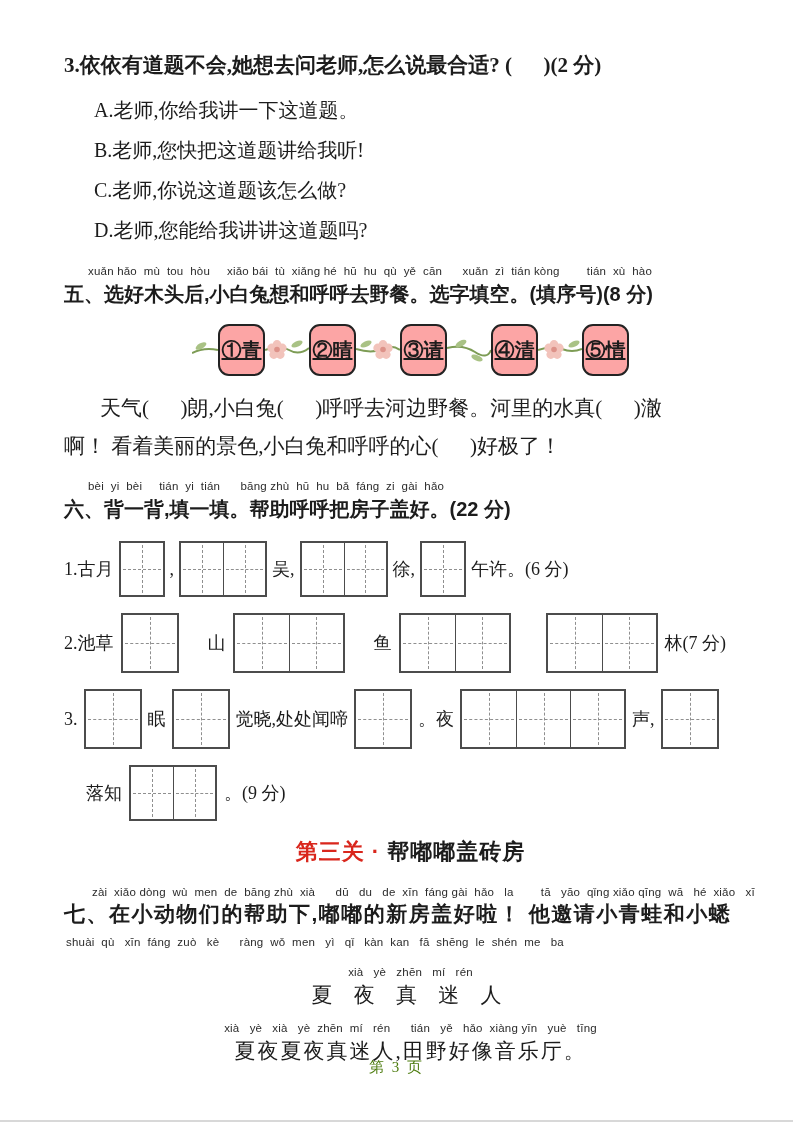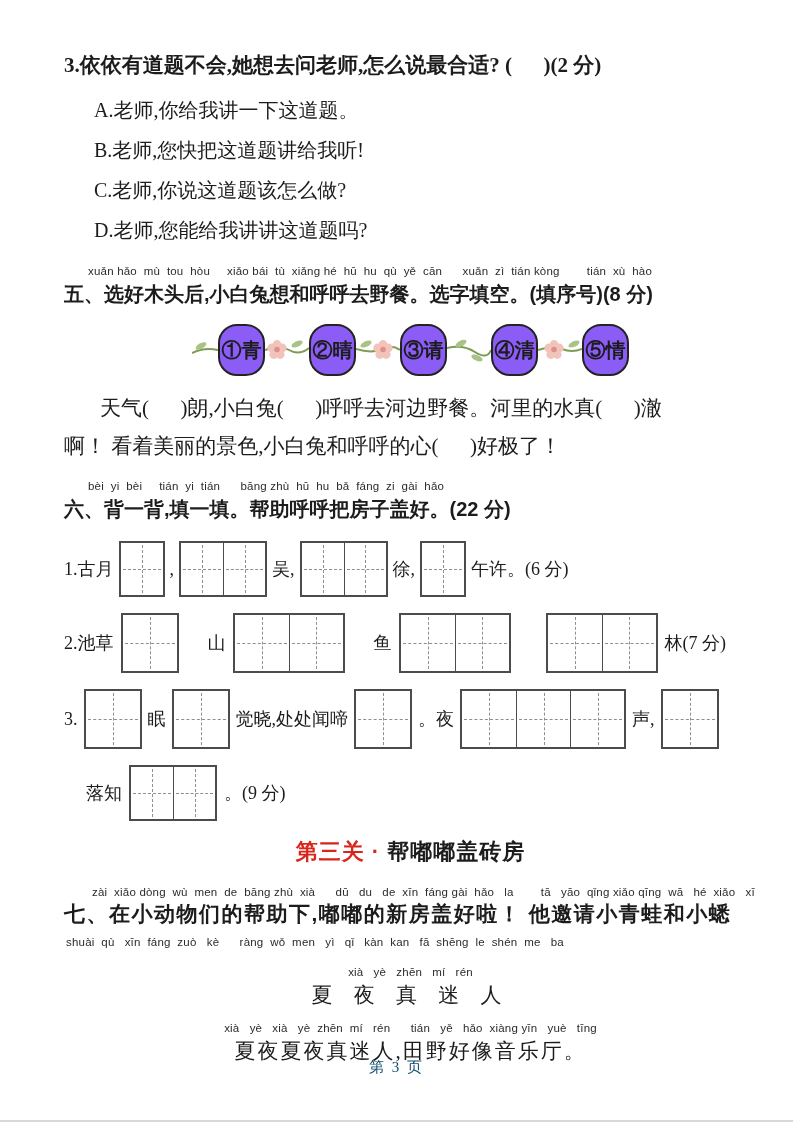--- a/index.html
+++ b/index.html
@@ -28,23 +28,23 @@
   .sec { margin-top:14px; }
   .sec-pinyin { margin-left:24px; }
   .sec-heading { font-size:20px; line-height:28px; margin-top:2px; }
 
   
   .card-row {
     margin-top:13px; height:58px;
     display:flex; align-items:center; justify-content:center;
   }
   .char-card {
-    width:47px; height:52px; border:2.2px solid #232323; border-radius:19px;
+    width:47px; height:52px; border:2.2px solid #232323; border-radius:11px;
     display:flex; align-items:center; justify-content:center;
-    font-size:20px; font-weight:600; flex:none; background:#8b5cf6;
+    font-size:20px; font-weight:600; flex:none; background:#fca5a5;text-decoration:underline;
   }
   .vine { flex:none; display:block; }
 
   
   .passage { margin-top:10px; font-size:21px; line-height:38px; }
   .passage-l1 { padding-left:36px; }
 
   
   .grid-row { display:flex; align-items:center; font-size:18px; margin-top:16px; }
   .grid-row .seg { white-space:pre-wrap; }
@@ -81,21 +81,21 @@
   
   .poem { margin-top:16px; text-align:center; }
   .poem-title-pinyin { margin-top:2px; }
   .poem-title { font-size:21px; line-height:28px; letter-spacing:8px; margin-top:2px; }
   .poem-line-pinyin { margin-top:12px; }
   .poem-line { font-size:21px; line-height:28px; letter-spacing:2px; margin-top:2px; }
 
   
   .footer {
     position:absolute; left:0; right:0; top:1058px; text-align:center;
-    font-size:15px; color:#0c4a6e; letter-spacing:2px;
+    font-size:15px; color:#4d7c0f; letter-spacing:2px;
   }
 </style>
 </head>
 <body>
 
 <div class="page">
 
   <div class="q3-stem zh">3.依依有道题不会,她想去问老师,怎么说最合适? (      )(2 分)</div>
   <div class="q3-options">
     <div class="q3-option zh">A.老师,你给我讲一下这道题。</div>

